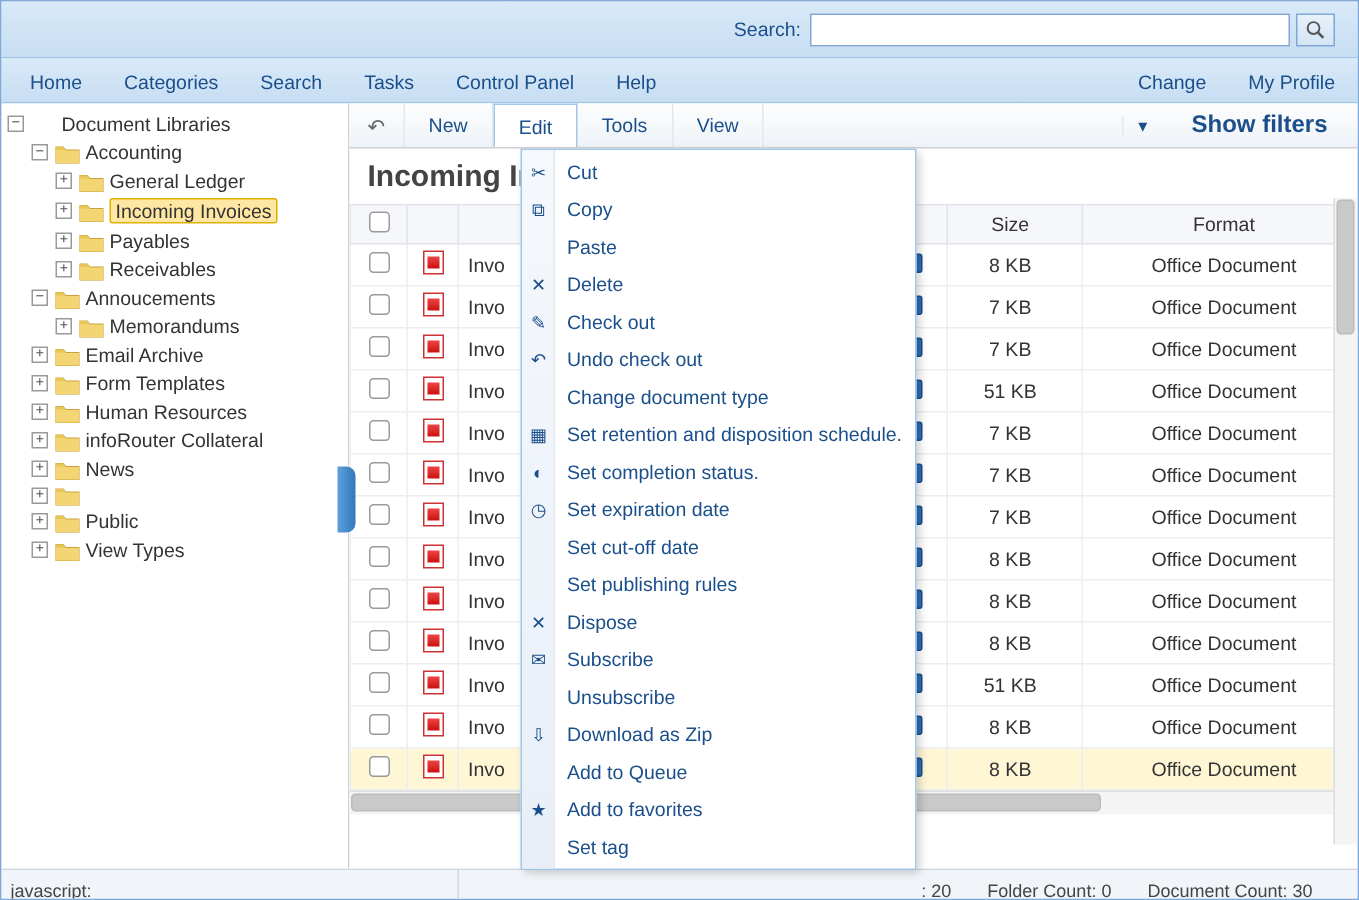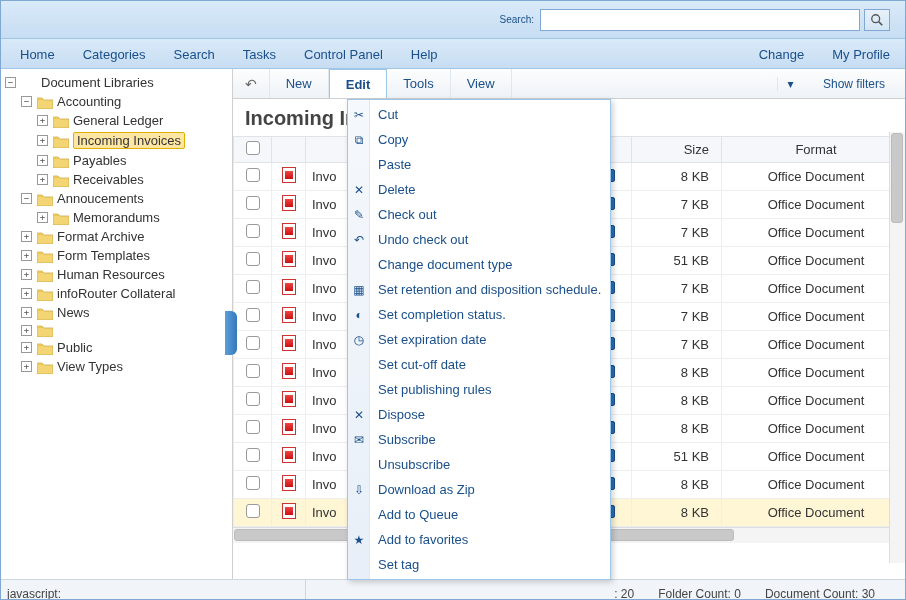--- a/index.html
+++ b/index.html
@@ -16,21 +16,21 @@
 }
 .search-bar {
   background: linear-gradient(#d9eaf9, #c7ddf2);
   height: 38px;
   display: flex;
   align-items: center;
   justify-content: flex-end;
   border-bottom: 1px solid #9fc5e8;
   padding-right: 15px;
 }
-.search-bar span { margin-right: 6px; color: #1a4f8b; font-size: 10px; text-align: center; }
+.search-bar span { margin-right: 6px; color: #1a4f8b; font-size: 13px; text-align: center; }
 .search-bar input {
   width: 320px; height: 22px;
   border: 1px solid #7fa9d4;
   padding: 2px 4px; font-size: 12px;
   background: #fff;
 }
 .search-btn {
   width: 26px; height: 22px;
   border: 1px solid #7fa9d4;
   background: linear-gradient(#e8f1fa,#d3e5f5);
@@ -121,29 +121,28 @@
   cursor: pointer;
   border-right: 1px solid #e0e7ef;
   display: flex; align-items: center;
 }
 .tb-btn.edit-open {
   background: #fff;
   border: 1px solid #9fc5e8;
   border-bottom: none;
   position: relative;
   z-index: 101;
-  font-weight: bold;
 }
 .tb-btn.back { padding: 6px 12px; color: #666; font-size: 14px; }
 .tb-right {
   margin-left: auto;
   display: flex; align-items: center;
 }
 .tb-right .split { border-left: 1px solid #e0e7ef; width: 26px; display: flex; align-items:center; justify-content:center; color: #1a4f8b; cursor:pointer; }
-.tb-right .show-filters { padding: 6px 20px; color: #1a4f8b; cursor: pointer; font-size: 12px; }
+.tb-right .show-filters { padding: 6px 20px; color: #1a4f8b; cursor: pointer; font-size: 16px; font-weight: bold; }
 .heading {
   font-size: 20px;
   color: #444;
   font-weight: bold;
   padding: 8px 12px 6px;
 }
 .table-wrap {
   flex: 1;
   overflow: auto;
   position: relative;
@@ -164,21 +163,21 @@
   padding: 4px 6px;
   height: 28px;
   font-size: 13px;
 }
 .tbl td.chk { text-align: center; width: 38px; }
 .tbl th.chk { width: 38px; }
 .tbl td.ficon { width: 34px; text-align: center; }
 .tbl th.ficon { width: 34px; }
 .tbl td.name { }
 .tbl th.hidden-col, .tbl td.hidden-col { width: 36px; }
-.tbl th.size, .tbl td.size { width: 90px; text-align: right; padding-right: 12px; }
+.tbl th.size, .tbl td.size { width: 90px; text-align: center; padding-right: 12px; }
 .tbl th.fmt, .tbl td.fmt { width: 183px; padding-left: 12px; text-align: center; }
 .tbl tr.highlight td { background: #fff6d6; }
 .blue-sq {
   display: inline-block; width: 13px; height: 13px;
   background: #2d6db3; border: 1px solid #1a4f8b;
   border-radius: 2px;
 }
 .pdf-icon {
   display: inline-block; width: 14px; height: 16px;
   background: #fff; border: 1px solid #c33;
@@ -356,21 +355,21 @@
             <path d="M0 2 L5 2 L7 4 L0 4 Z" fill="#e8c555"></path>
           </svg></span>
         <span class="label">Memorandums</span>
       </div>
       <div class="tree-row" style="padding-left: 20px;">
         <span class="tree-toggle">+</span>
         <span class="folder-icon"><svg class="folder" viewBox="0 0 16 13">
             <path d="M0 2 L5 2 L7 4 L16 4 L16 13 L0 13 Z" fill="#f3d673" stroke="#caa23d" stroke-width="0.7"></path>
             <path d="M0 2 L5 2 L7 4 L0 4 Z" fill="#e8c555"></path>
           </svg></span>
-        <span class="label">Format Archive</span>
+        <span class="label">Email Archive</span>
       </div>
       <div class="tree-row" style="padding-left: 20px;">
         <span class="tree-toggle">+</span>
         <span class="folder-icon"><svg class="folder" viewBox="0 0 16 13">
             <path d="M0 2 L5 2 L7 4 L16 4 L16 13 L0 13 Z" fill="#f3d673" stroke="#caa23d" stroke-width="0.7"></path>
             <path d="M0 2 L5 2 L7 4 L0 4 Z" fill="#e8c555"></path>
           </svg></span>
         <span class="label">Form Templates</span>
       </div>
       <div class="tree-row" style="padding-left: 20px;">

